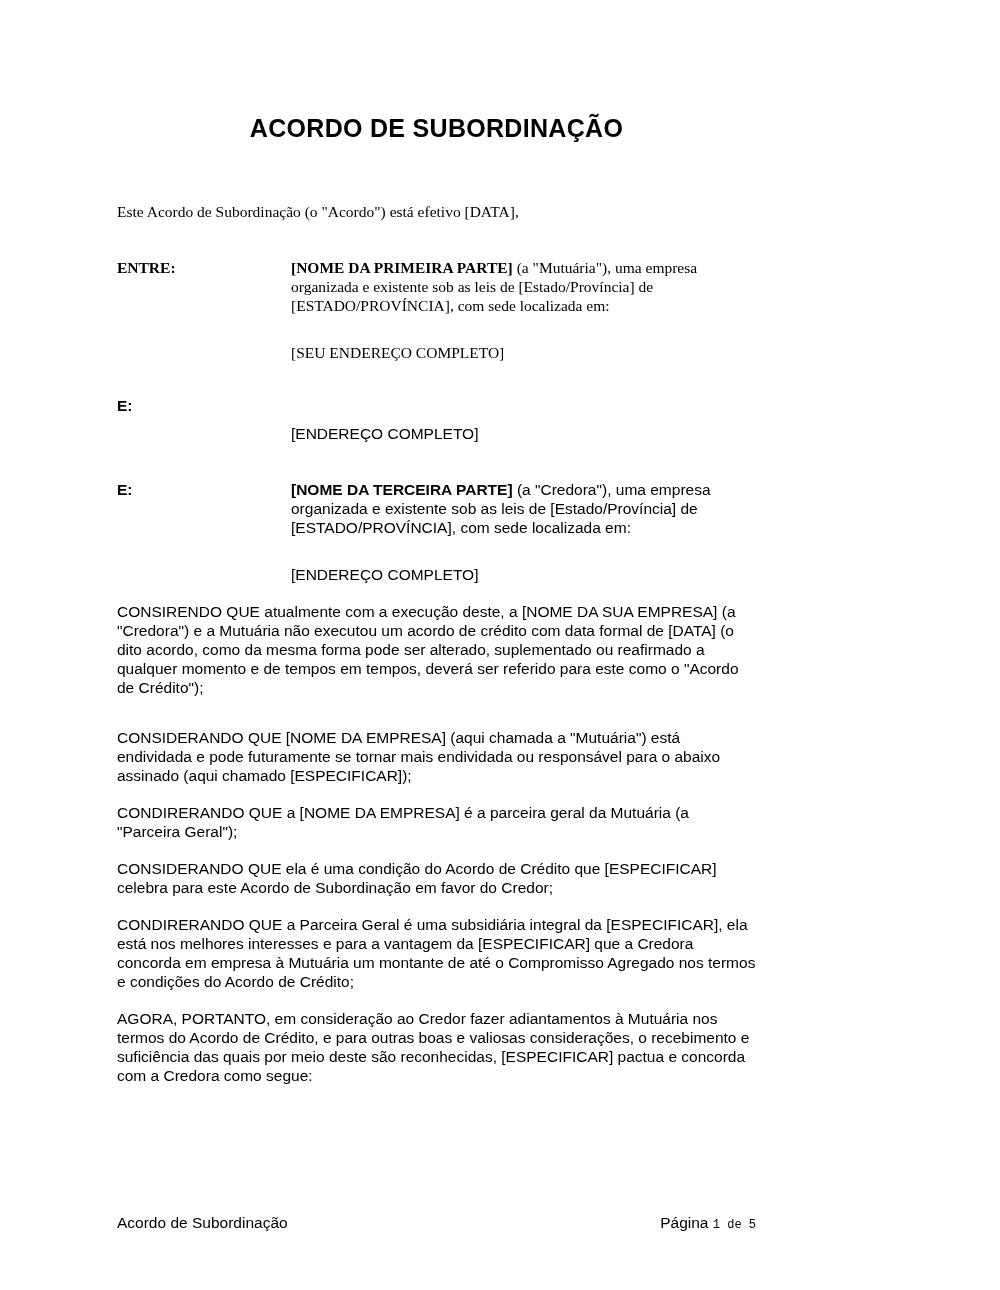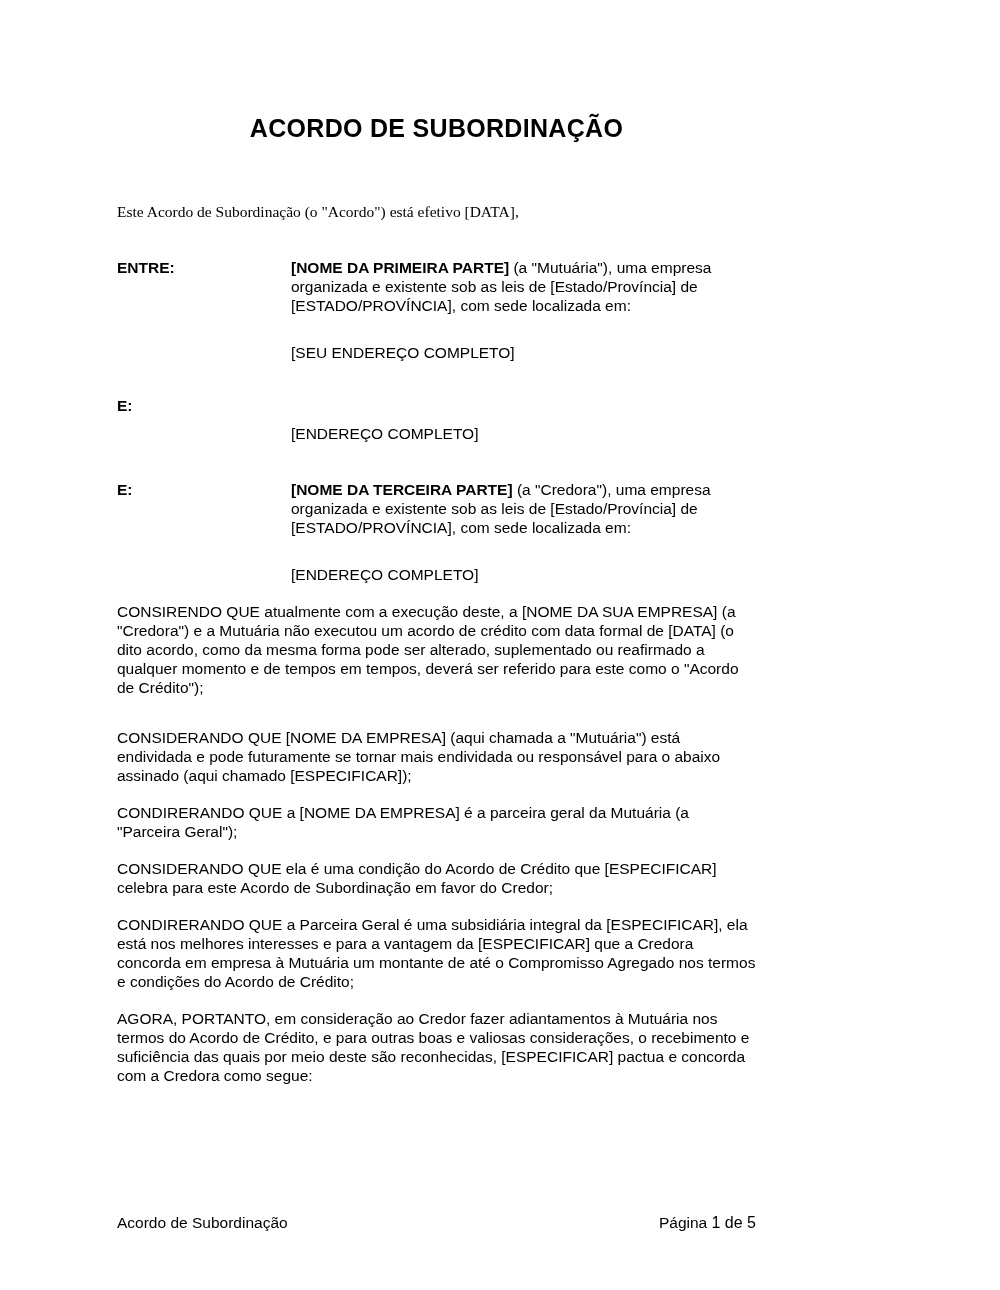--- a/index.html
+++ b/index.html
@@ -29,21 +29,21 @@
     letter-spacing: 0.3px;
   }
   .intro {
     margin: 60px 0 0 0;
     font-family: Liberation Serif, serif;
   }
   .party {
     display: flex;
     align-items: flex-start;
   }
-  .party-1 { margin-top: 37px; }
+  .party-1 { margin-top: 37px; font-family: Liberation Serif, serif; }
   .party-2 { margin-top: 34px; }
   .party-3 { margin-top: 37px; }
   .party .label {
     flex: 0 0 174px;
     font-weight: bold;
   }
   .party .body {
     flex: 1 1 auto;
   }
   .party .name {
@@ -61,22 +61,22 @@
   .footer {
     position: absolute;
     left: 117px;
     right: 117px;
     top: 1213px;
     display: flex;
     justify-content: space-between;
     align-items: baseline;
   }
   .serif {
-    font-family: Liberation Sans, sans-serif;
-    font-size: 16px;
+    font-family: Liberation Mono, monospace;
+    font-size: 12px;
   }
 </style>
 </head>
 <body>
 
 <div class="page">
 
   <h1 class="doc-title">ACORDO DE SUBORDINAÇÃO</h1>
 
   <p class="intro">Este Acordo de Subordinação (o "Acordo") está efetivo [DATA],</p>

